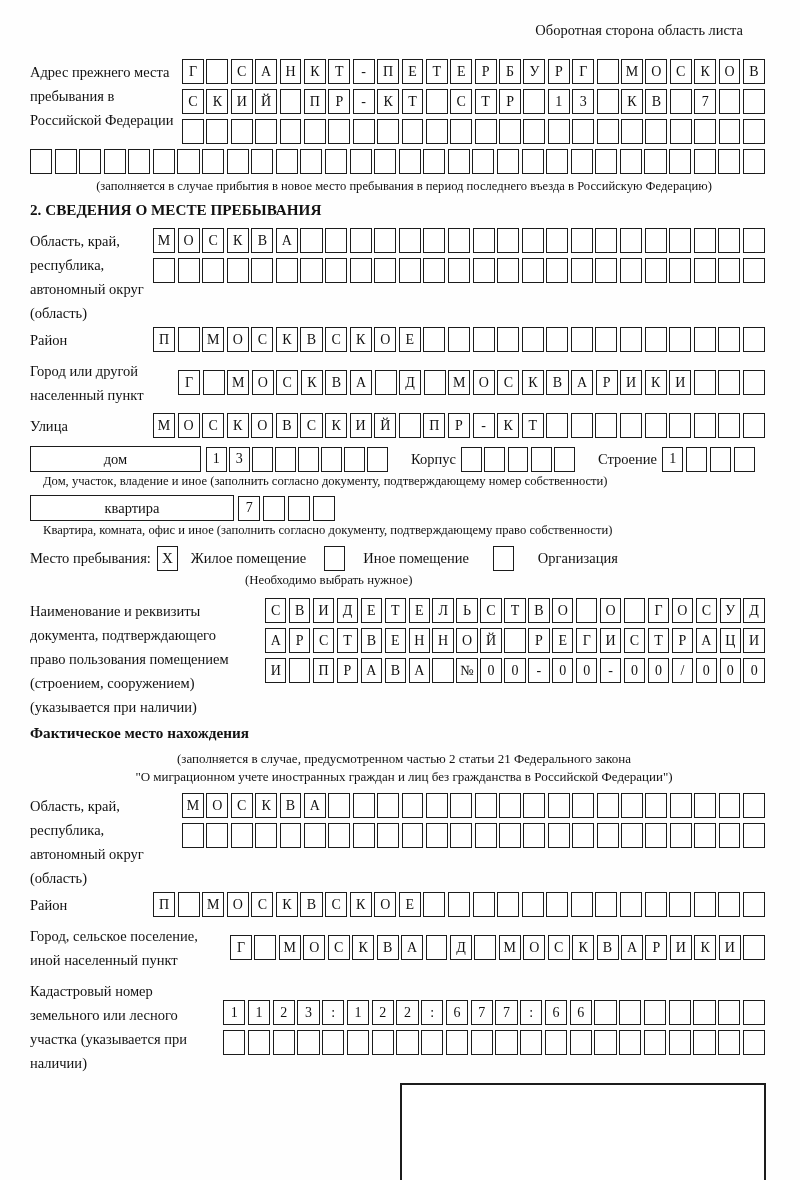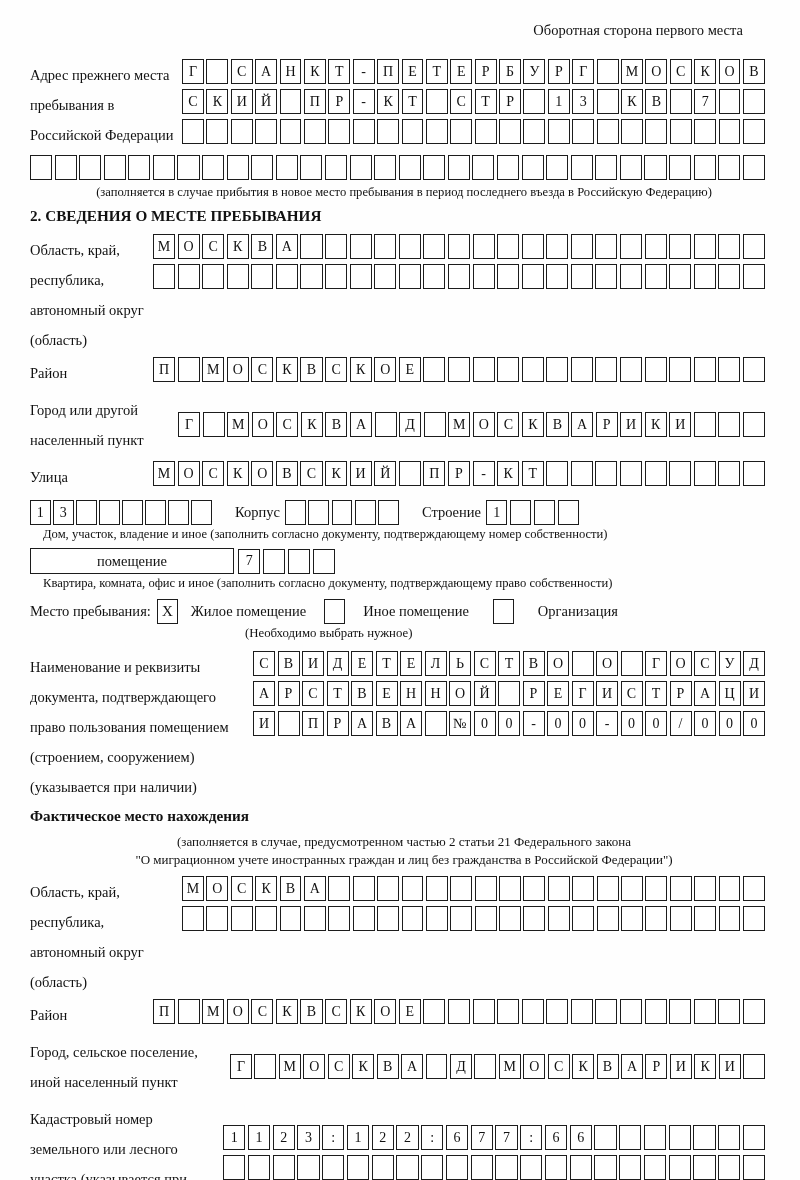--- a/index.html
+++ b/index.html
@@ -11,21 +11,21 @@
   }
   .page {
     width:800px; min-height:1180px;
     padding:22px 35px 20px 30px;
     background:#fefefe;
   }
   .header-note { text-align:right; font-size:14.5px; padding-right:22px; margin-bottom:20px; }
 
   .form-row { display:flex; align-items:flex-start; margin-bottom:5px; }
   .form-row.v-center { align-items:center; }
-  .label { font-size:14.5px; line-height:30px; flex-shrink:0; padding-top:1px; }
+  .label { font-size:14.5px; line-height:24px; flex-shrink:0; padding-top:1px; }
   .w152 { width:152px; } .w123 { width:123px; } .w148 { width:148px; }
   .w223 { width:223px; } .w200 { width:200px; } .w193 { width:193px; }
 
   .cellcol { flex:1; display:flex; flex-direction:column; gap:5px; }
   .cellrow { display:flex; gap:2.5px; flex:1; }
   .cellrow.fixed { flex:none; }
   .cell {
     flex:1; min-width:0; height:25px;
     border:1.6px solid #1c1c1c;
     display:flex; align-items:center; justify-content:center;
@@ -48,31 +48,31 @@
     width:21px; height:25px; border:1.7px solid #1c1c1c; background:#fff;
     display:inline-flex; align-items:center; justify-content:center;
     font-size:15px; flex-shrink:0;
   }
 
   .stamp-box {
     margin-left:370px; width:366px; height:172px;
     border:2px solid #1c1c1c; background:#fff; margin-bottom:7px;
   }
   .mb2{margin-bottom:2px;} .mb6{margin-bottom:6px;} .mb8{margin-bottom:8px;}
-  .mb10{}
+  .mb10{gap:12px;}
   .indent-note { margin-left:215px; margin-bottom:10px; font-size:12.8px; }
   .gap6{width:6px;flex-shrink:0;} .gap13{width:13px;flex-shrink:0;}
   .gap18{width:18px;flex-shrink:0;} .gap24{width:24px;flex-shrink:0;}
 </style>
 </head>
 <body>
 
 <div class="page">
 
-  <div class="header-note">Оборотная сторона первого места</div>
+  <div class="header-note">Оборотная сторона область листа</div>
 
   <div class="form-row">
     <div class="label w152">Адрес прежнего места пребывания в Российской Федерации</div>
     <div class="cellcol">
       <div class="cellrow">
           <span class="cell">Г</span>
           <span class="cell"></span>
           <span class="cell">С</span>
           <span class="cell">А</span>
           <span class="cell">Н</span>
@@ -334,20 +334,21 @@
         <span class="cell"></span>
         <span class="cell"></span>
         <span class="cell"></span>
         <span class="cell"></span>
         <span class="cell"></span>
         <span class="cell"></span>
       </div>
   </div>
 
   <div class="form-row v-center mb2" style="gap:5px;">
+    <div class="wide-box" style="width:171px;">дом</div>
     <div class="cellrow fixed" style="width:182px;">
         <span class="cell">1</span>
         <span class="cell">3</span>
         <span class="cell"></span>
         <span class="cell"></span>
         <span class="cell"></span>
         <span class="cell"></span>
         <span class="cell"></span>
         <span class="cell"></span>
       </div>
@@ -365,21 +366,21 @@
     <div class="cellrow fixed" style="width:93px;">
         <span class="cell">1</span>
         <span class="cell"></span>
         <span class="cell"></span>
         <span class="cell"></span>
       </div>
   </div>
   <div class="note mb6">Дом, участок, владение и иное (заполнить согласно документу, подтверждающему номер собственности)</div>
 
   <div class="form-row v-center mb2" style="gap:4px;">
-    <div class="wide-box" style="width:204px;">помещение</div>
+    <div class="wide-box" style="width:204px;">квартира</div>
     <div class="cellrow fixed" style="width:97px;">
         <span class="cell">7</span>
         <span class="cell"></span>
         <span class="cell"></span>
         <span class="cell"></span>
       </div>
   </div>
   <div class="note mb8">Квартира, комната, офис и иное (заполнить согласно документу, подтверждающему право собственности)</div>
 
   <div class="form-row v-center mb2">

